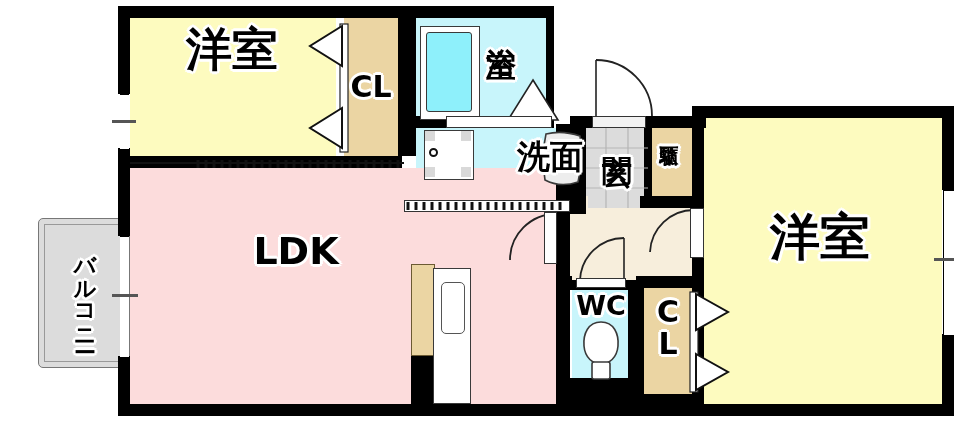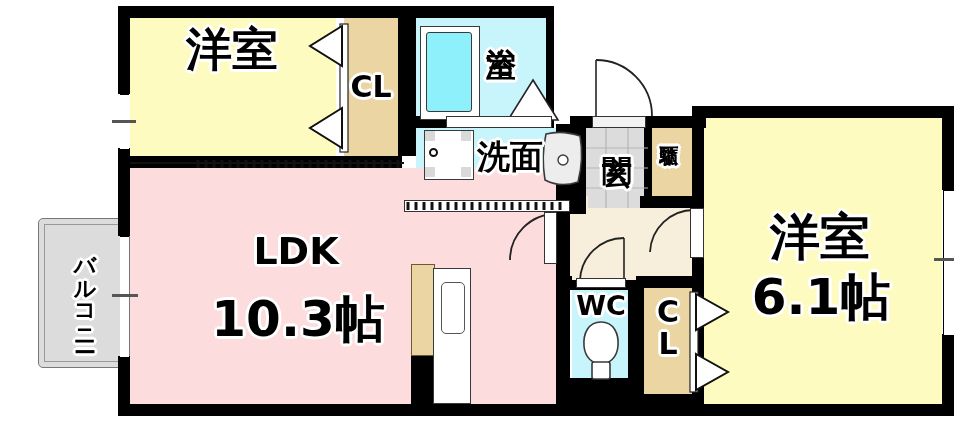--- a/index.html
+++ b/index.html
@@ -244,31 +244,29 @@
         <line x1="42" y1="0" x2="42" y2="80"></line>
     </g>
   </svg>
 
   <div class="lbl" style="left:176px;top:26px;width:112px;font-size:46px;">洋室</div>
 
   <div class="lbl" style="left:344px;top:72px;width:54px;font-size:30px;">CL</div>
 
   <div class="lbl vlbl" style="left:486px;top:24px;font-size:30px;">浴室</div>
 
-  <div class="lbl" style="left:474px;top:140px;width:72px;font-size:33px;">洗面</div>
+  <div class="lbl" style="left:474px;top:140px;width:72px;font-size:33px;padding-left:40px;">洗面</div>
 
   <div class="lbl vlbl" style="left:602px;top:132px;font-size:30px;">玄関</div>
 
   <div class="lbl vlbl" style="left:660px;top:132px;font-size:19px;">下駄箱</div>
 
   <div class="lbl" style="left:730px;top:212px;width:180px;font-size:50px;">洋室</div>
-  <div class="lbl" style="left:712px;top:272px;width:218px;font-size:50px;">6.1帖</div>
 
   <div class="lbl" style="left:216px;top:232px;width:160px;font-size:38px;">LDK</div>
-  <div class="lbl" style="left:196px;top:294px;width:204px;font-size:50px;">10.3帖</div>
 
   <div class="lbl vlbl" style="left:74px;top:240px;font-size:22px;">バルコニー</div>
 
   <div class="lbl" style="left:572px;top:292px;width:58px;font-size:27px;">WC</div>
 
   <div class="lbl" style="left:648px;top:296px;width:40px;font-size:30px;line-height:1.05;">C<br>L</div>
 
 </div>
 
 </body></html>

